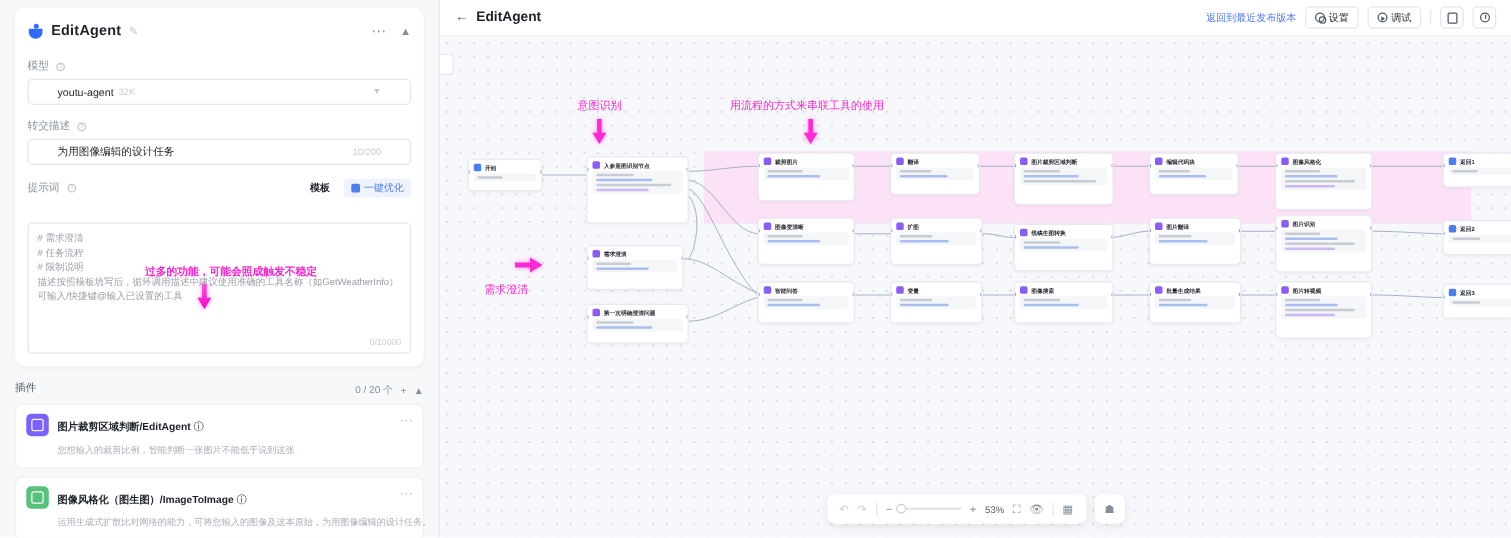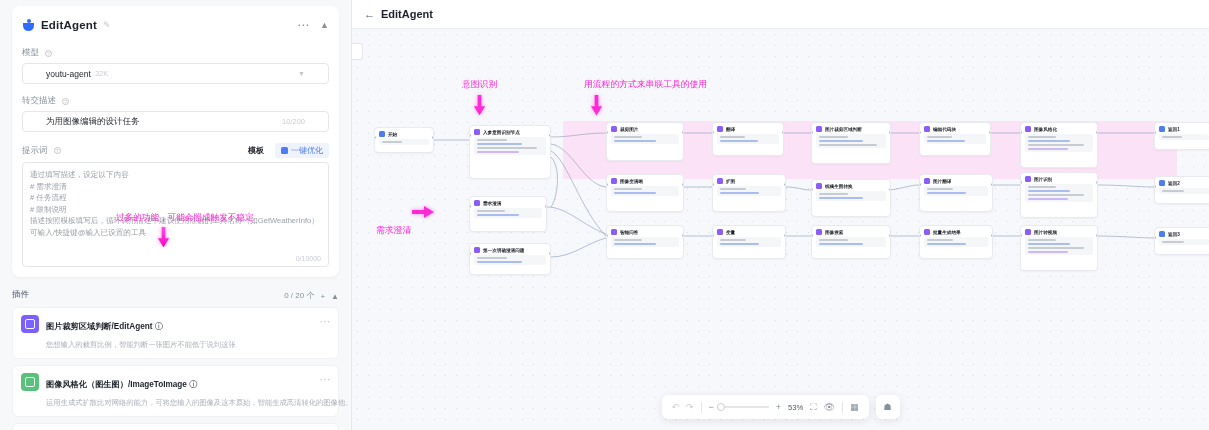--- a/index.html
+++ b/index.html
@@ -62,21 +62,21 @@
   }
   .select-box, .text-box {
     height: 21px; border: 1px solid #e5e6eb; border-radius: 4px;
     background: #fff; display: flex; align-items: center;
     padding: 0 23px; font-size: 8.5px; color: #1d2129;
   }
   .select-box .tag { color: #c9cdd4; font-size: 7.5px; margin-left: 4px; }
   .select-box .chev { margin-left: auto; color: #c2c7cf; font-size: 7px; }
   .text-box .counter { margin-left: auto; color: #c9cdd4; font-size: 7.5px; }
 
-  .prompt-head { display: flex; align-items: center; margin-top: 11px; margin-bottom: 4px; }
+  .prompt-head { display: flex; align-items: center; margin-top: 11px; margin-bottom: 20px; }
   .prompt-actions { margin-left: auto; display: flex; align-items: center; gap: 5px; }
   .btn-mini {
     font-size: 8px; color: #1d2129; font-weight: bold;
     padding: 2px 6px; border-radius: 3px;
   }
   .btn-mini-blue {
     font-size: 8px; color: #4e7df0; background: #eef3fe;
     padding: 2px 6px; border-radius: 3px;
     display: flex; align-items: center; gap: 3px; font-weight: normal;
   }
@@ -109,21 +109,21 @@
   .tool-name .ci { font-weight: normal; }
   .tool-desc { font-size: 7.3px; color: #a9aeb8; margin-top: 3px; line-height: 10px; white-space: nowrap; overflow: hidden; }
   .tool-dots { position: absolute; right: 7px; top: 11px; color: #c2c7cf; font-size: 11px; line-height: 5px; letter-spacing: .5px; }
 
   
   .ann-left {
     position: absolute; left: 74px; top: 212px; z-index: 40;
     text-align: center; pointer-events: none;
   }
   .ann-left .txt {
-    font-size: 8.6px; font-weight: normal; color: #ff20d0; white-space: nowrap; padding-left: 42px;
+    font-size: 8.6px; font-weight: bold; color: #ff20d0; white-space: nowrap; padding-left: 42px;
   }
   .arrow-down {
     width: 13px; margin: 3px auto 0;
     filter: drop-shadow(0 0 2px rgba(255,40,210,.5));
   }
 
   
   .right-panel {
     width: 857px; height: 430px; position: relative;
     background: #f7f8fc; overflow: hidden;
@@ -196,21 +196,21 @@
   .node-port {
     position: absolute; width: 3px; height: 3px; border-radius: 50%;
     background: #fff; border: 1px solid #9aa6c0; top: 8px;
   }
   .node-port.l { left: -2px; }
   .node-port.r { right: -2px; }
 
   svg.wires { position: absolute; inset: 0; width: 100%; height: 100%; pointer-events: none; }
 
   
-  .ann { position: absolute; z-index: 30; pointer-events: none; }
+  .ann { position: absolute; z-index: 30; pointer-events: none; text-align: center; }
   .ann .txt { font-size: 8.8px; font-weight: normal; color: #ff20d0; white-space: nowrap; }
   .ann-arrow-right {
     width: 22px; filter: drop-shadow(0 0 2px rgba(255,40,210,.5));
   }
 
   
   .bottom-bar {
     position: absolute; left: 50%; transform: translateX(-50%);
     bottom: 11px; display: flex; align-items: center; gap: 7px; z-index: 40;
   }
@@ -279,21 +279,20 @@
         </span>
         <span class="prompt-actions">
           <span class="btn-mini">模板</span>
           <span class="btn-mini-blue">
             <span class="blue-sq"></span>
             <span>一键优化</span>
           </span>
         </span>
       </div>
       <div class="prompt-area">
-        <div class="prompt-line">通过填写描述，设定以下内容</div>
         <div class="prompt-line"># 需求澄清</div>
         <div class="prompt-line"># 任务流程</div>
         <div class="prompt-line"># 限制说明</div>
         <div class="prompt-line">描述按照模板填写后，循环调用描述中建议使用准确的工具名称（如GetWeatherInfo）</div>
         <div class="prompt-line">可输入/快捷键@输入已设置的工具</div>
         <div class="prompt-count">0/10000</div>
       </div>
     </div>
 
     <div class="tools-head">
@@ -311,21 +310,21 @@
         <span class="tool-body">
           <span class="tool-name"><span>图片裁剪区域判断/EditAgent</span> <span class="ci">ⓘ</span></span>
           <span class="tool-desc">您想输入的裁剪比例，智能判断一张图片不能低于说到这张</span>
         </span>
         <span class="tool-dots">⋯</span>
       </div>
       <div class="tool-item">
         <span class="tool-ico" style="background:#58c27d"></span>
         <span class="tool-body">
           <span class="tool-name"><span>图像风格化（图生图）/ImageToImage</span> <span class="ci">ⓘ</span></span>
-          <span class="tool-desc">运用生成式扩散比对网络的能力，可将您输入的图像及这本原始，智能生成高清转化的图像他。</span>
+          <span class="tool-desc">运用生成式扩散比对网络的能力，可将您输入的图像及这本原始，为用图像编辑的设计任务。</span>
         </span>
         <span class="tool-dots">⋯</span>
       </div>
       <div class="tool-item">
         
         
         
       </div>
 
     </div>
@@ -342,20 +341,38 @@
         <path d="M5 0 h4 v12 h4 l-6 10 l-6 -10 h4 z" fill="url(#pg1)"></path>
       </svg>
     </div>
   </div>
 
   <div class="right-panel">
 
     <div class="rp-header">
       <span class="back-arrow">←</span>
       <span class="rp-title">EditAgent</span>
+      <span class="rp-actions">
+        <span class="link-blue">返回到最近发布版本</span>
+        <span class="hbtn">
+          <span class="gear"></span>
+          <span>设置</span>
+        </span>
+        <span class="hbtn">
+          <span class="play"></span>
+          <span>调试</span>
+        </span>
+        <span class="hsep"></span>
+        <span class="hbtn hbtn-icon">
+          <span class="copy-ic"></span>
+        </span>
+        <span class="hbtn hbtn-icon">
+          <span class="clock"></span>
+        </span>
+      </span>
     </div>
 
     <div class="canvas">
       <div class="side-tab"></div>
       <div class="pink-band"></div>
 
       <svg class="wires" viewBox="0 0 857 401" preserveAspectRatio="none">
         <g fill="none" stroke="#9aa6c0" stroke-width="0.7">
           <path d="M82 111 C 98 111, 102 111, 117 111"></path>
           <path d="M199 108 C 220 108, 232 104, 254 104"></path>

